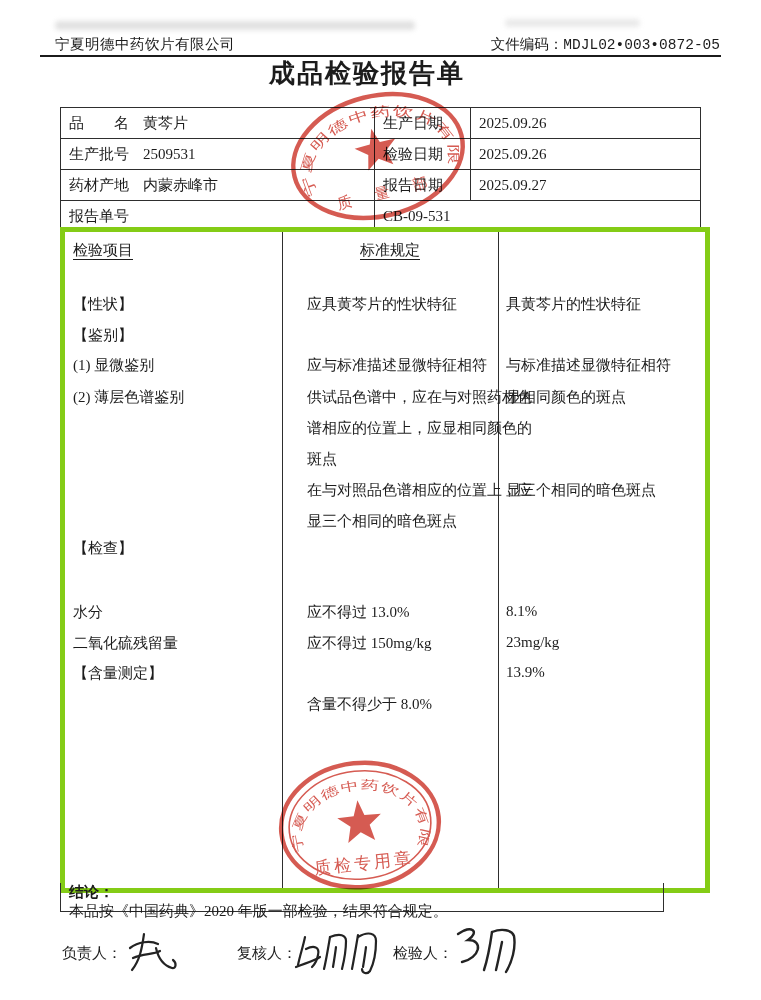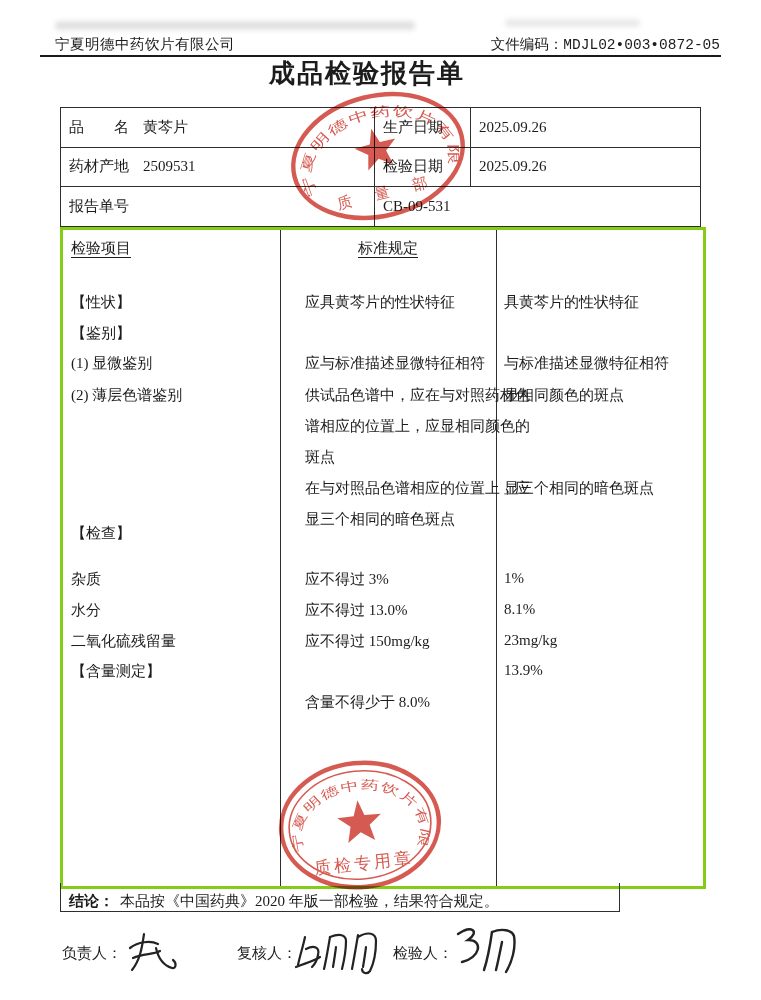--- a/index.html
+++ b/index.html
@@ -19,33 +19,33 @@
   .title{position:absolute;left:367px;top:56px;transform:translateX(-50%);
          font-size:26px;font-weight:bold;letter-spacing:2px;white-space:nowrap;}
   
   table.info{position:absolute;left:60px;top:107px;width:640px;height:120px;
              border-collapse:collapse;table-layout:fixed;font-size:15px;}
   table.info td{border:1px solid #2e2e2e;padding:0 0 0 8px;height:30px;vertical-align:middle;white-space:nowrap;}
   .ilabel{display:inline-block;min-width:62px;}
   .ivalue{margin-left:12px;}
   
   .report{position:absolute;left:60px;top:227px;width:640px;height:656px;
-          border:3px solid #84cc16;font-size:15px;}
+          border:5px solid #84cc16;font-size:15px;}
   .vline{position:absolute;top:0;width:1px;height:100%;background:#2e2e2e;}
   .rline{position:absolute;left:0;width:100%;height:22px;white-space:nowrap;}
   .c1{position:absolute;left:8px;}
   .c2{position:absolute;left:242px;}
   .c3{position:absolute;left:441px;}
   .hcell{text-decoration:underline;text-underline-offset:4px;}
   .h2{position:absolute;left:217px;width:216px;text-align:center;font-family:Liberation Serif, serif;}
   .h3{position:absolute;left:433px;width:207px;text-align:center;}
   
-  .conclusion{position:absolute;left:60px;top:883px;width:560px;height:29px;
+  .conclusion{position:absolute;left:60px;top:883px;width:604px;height:29px;
               border:1px solid #2e2e2e;border-top:none;font-size:15px;
-              display:flex;align-items:flex-end;padding-left:8px;box-sizing:border-box;white-space:nowrap;}
+              display:flex;align-items:flex-start;padding-left:8px;box-sizing:border-box;white-space:nowrap;flex-direction:column;}
   .conclusion b{margin-right:6px;}
   
   .sigrow{position:absolute;left:0;top:936px;width:761px;font-size:15px;}
   .siglabel{position:absolute;top:8px;white-space:nowrap;}
   .sig-svg{position:absolute;}
   
   .stamp{position:absolute;mix-blend-mode:multiply;opacity:.88;}
 </style>
 </head>
 <body>
@@ -66,23 +66,28 @@
         <col style="width:96px">
         <col style="width:230px">
       </colgroup>
     <tbody>
         <tr>
       <td><span class="ilabel">品　　名</span><span class="ivalue">黄芩片</span></td>
       <td>生产日期</td>
       <td>2025.09.26</td>
     </tr>
     <tr>
-      <td><span class="ilabel">药材产地</span><span class="ivalue">2509531</span></td>
+      <td><span class="ilabel">生产批号</span><span class="ivalue">2509531</span></td>
       <td>检验日期</td>
       <td>2025.09.26</td>
+    </tr>
+    <tr>
+      <td><span class="ilabel">药材产地</span><span class="ivalue">内蒙赤峰市</span></td>
+      <td>报告日期</td>
+      <td>2025.09.27</td>
     </tr>
     <tr>
       <td><span class="ilabel">报告单号</span></td>
       <td colspan="2">CB-09-531</td>
     </tr>
   </tbody>
     </table>
 
   <div class="report">
     <div class="vline" style="left:217px"></div>
@@ -117,27 +122,22 @@
     <div class="rline" style="top:218px">
       <span class="c2">斑点</span>
     </div>
     <div class="rline" style="top:249px">
       <span class="c2">在与对照品色谱相应的位置上，应</span>
       <span class="c3">显三个相同的暗色斑点</span>
     </div>
     <div class="rline" style="top:280px">
       <span class="c2">显三个相同的暗色斑点</span>
     </div>
-    <div class="rline" style="top:294px">
+    <div class="rline" style="top:307px">
       <span class="c1">【检查】</span>
-    </div>
-    <div class="rline" style="top:340px">
-      <span class="c1">杂质</span>
-      <span class="c2">应不得过 3%</span>
-      <span class="c3">1%</span>
     </div>
     <div class="rline" style="top:371px">
       <span class="c1">水分</span>
       <span class="c2">应不得过 13.0%</span>
       <span class="c3">8.1%</span>
     </div>
     <div class="rline" style="top:402px">
       <span class="c1">二氧化硫残留量</span>
       <span class="c2">应不得过 150mg/kg</span>
       <span class="c3">23mg/kg</span>

